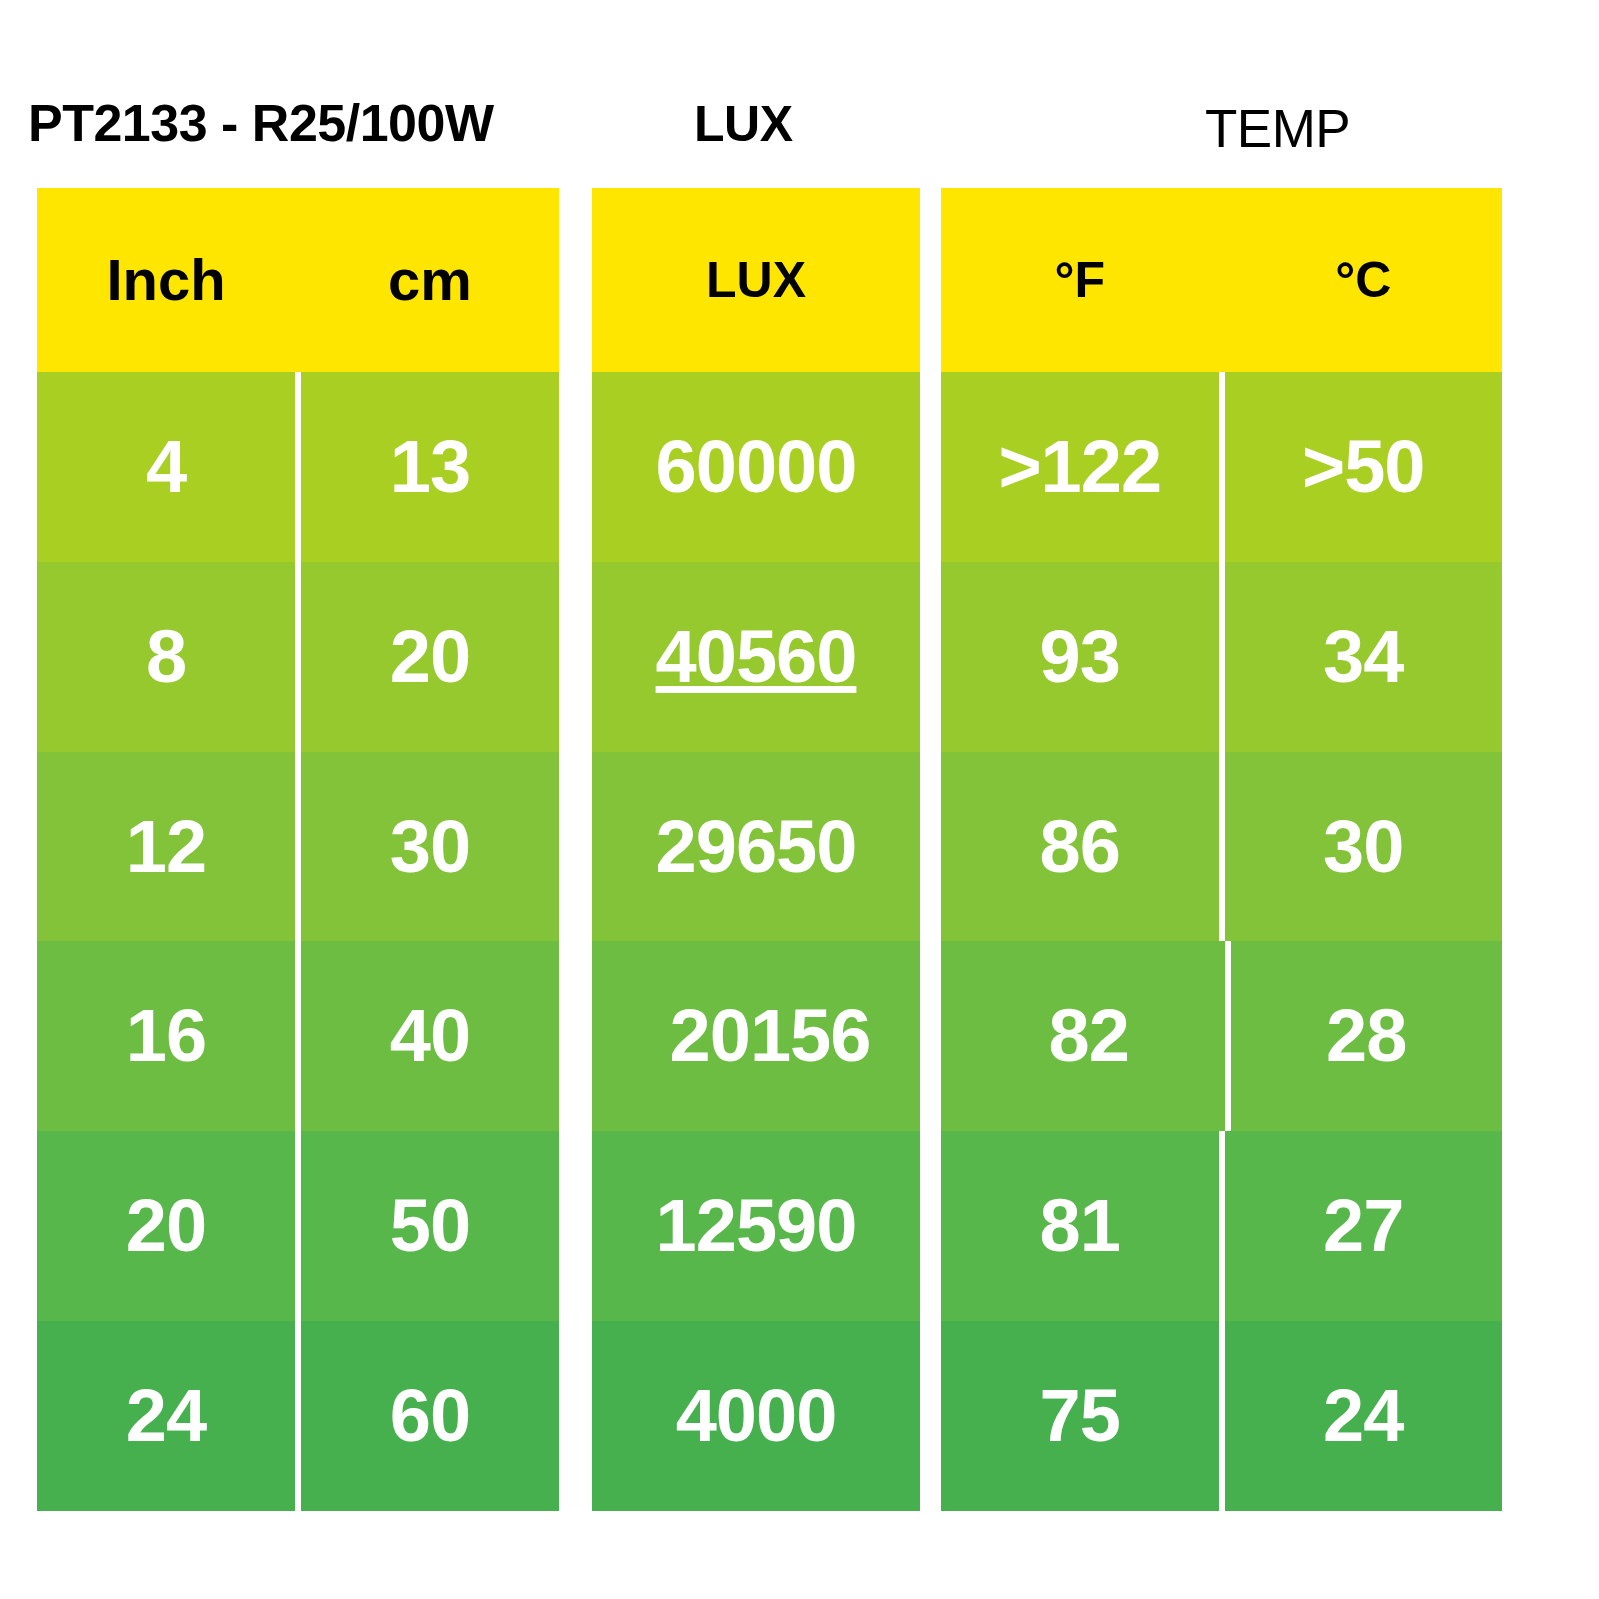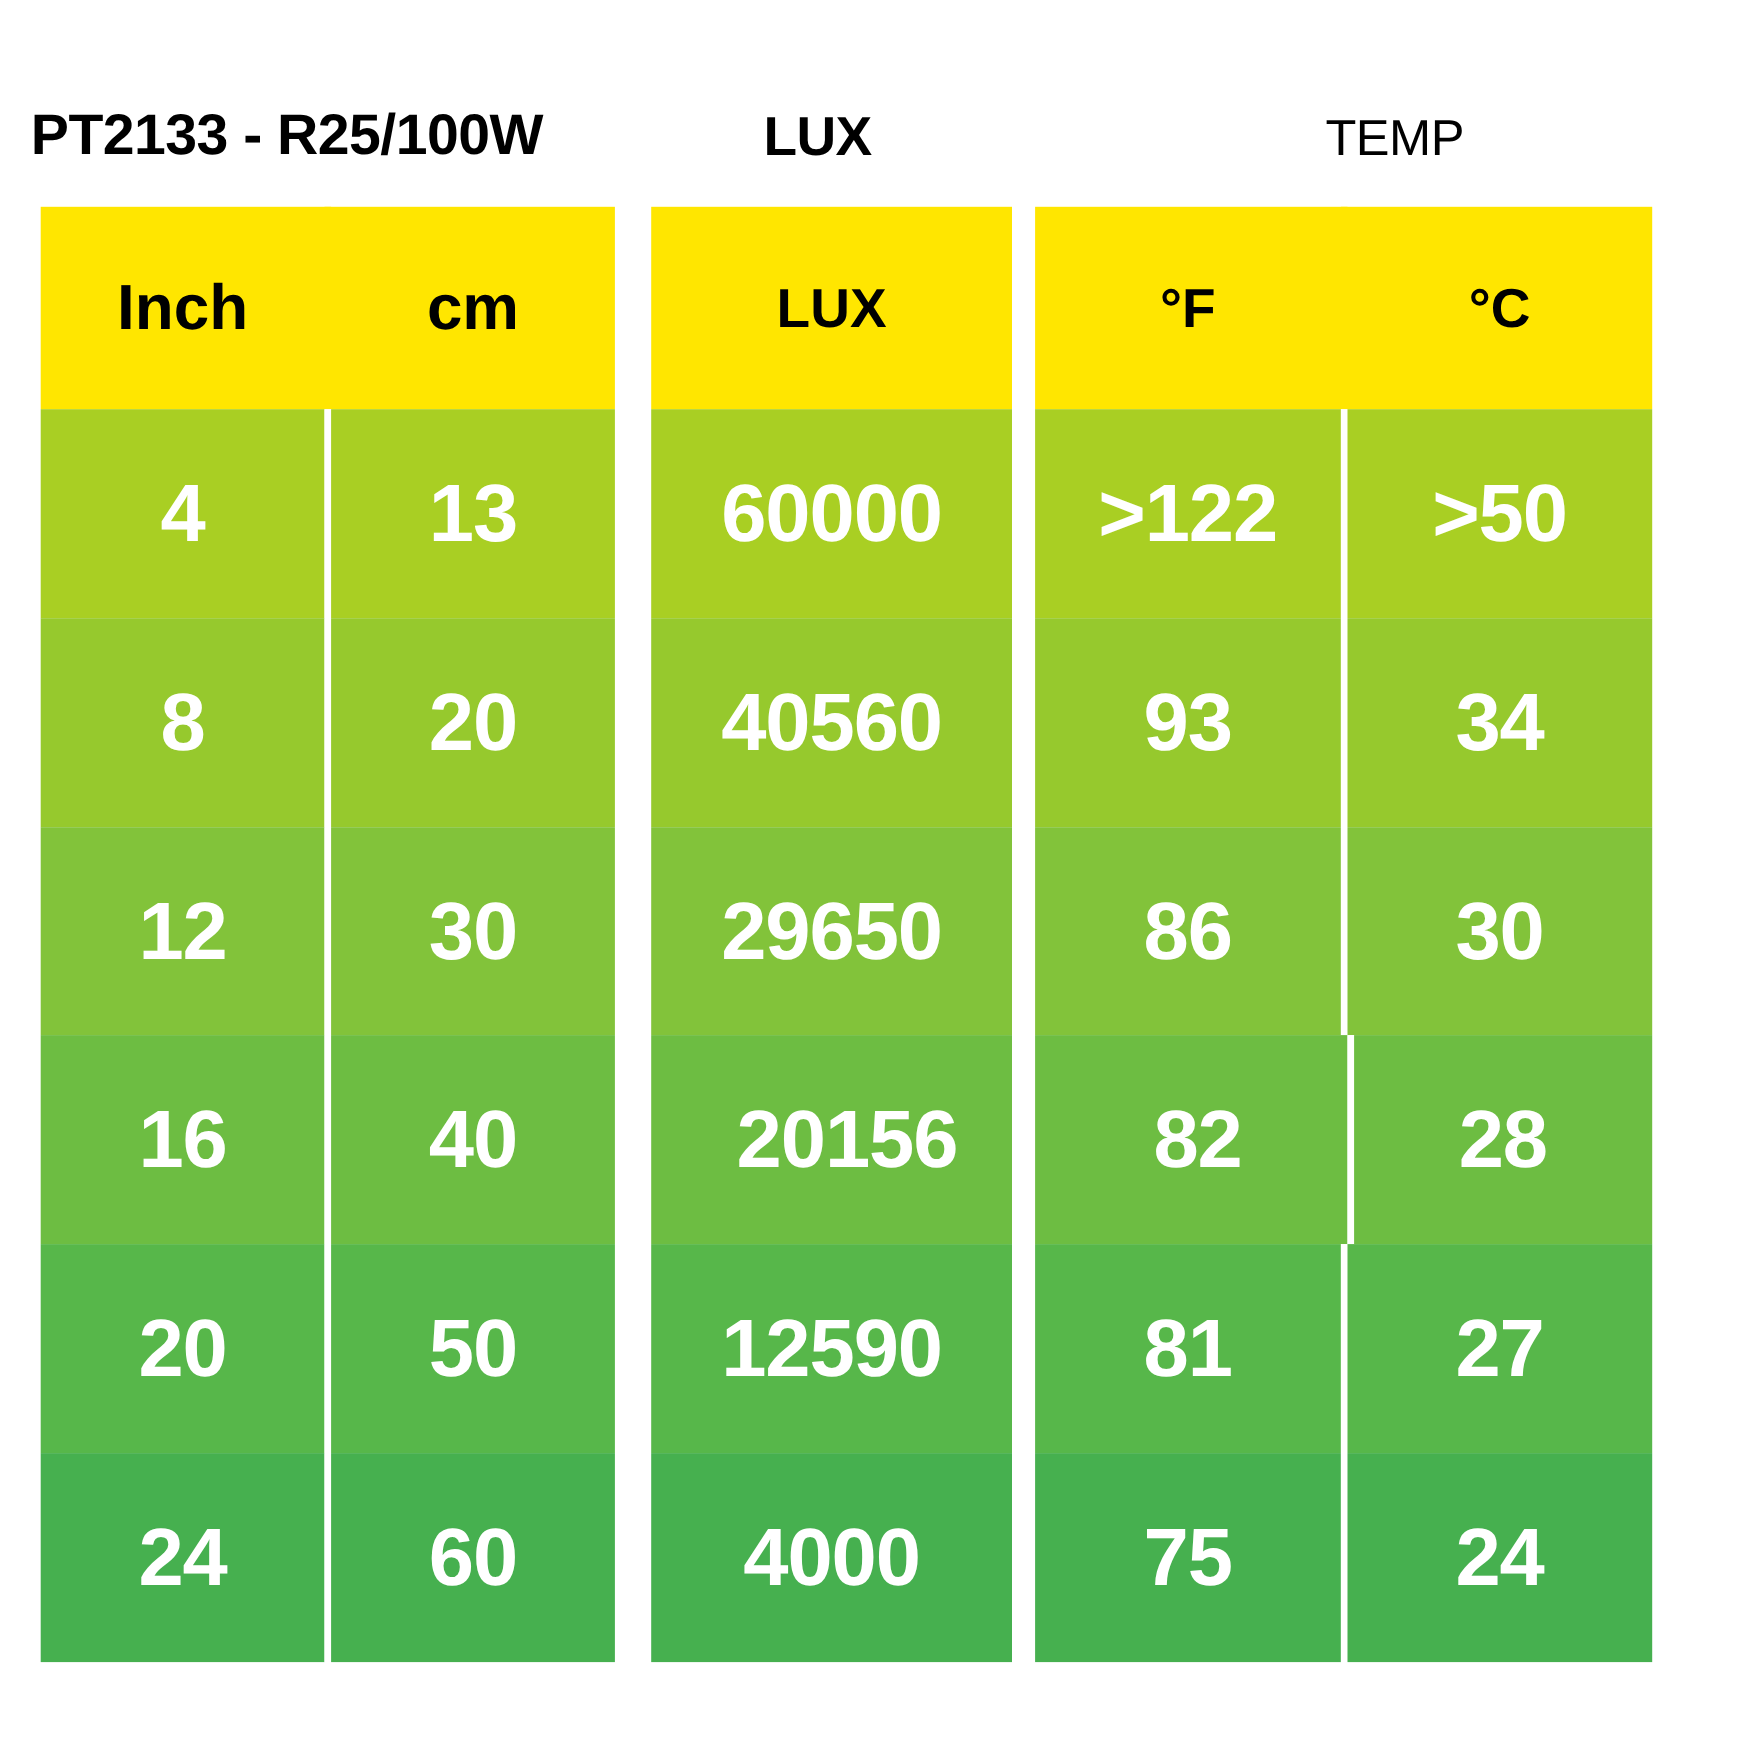--- a/index.html
+++ b/index.html
@@ -41,21 +41,21 @@
     font-size: 52px;
   }
   .title-lux {
     left: 694px;
     top: 95px;
     font-size: 50px;
   }
   .title-temp {
     left: 1205px;
     top: 98px;
-    font-size: 46px;
+    font-size: 53px;
     font-weight: normal;
   }
 
   
   .block {
     position: absolute;
     top: 188px;
     height: 1323px;
     display: flex;
     flex-direction: column;
@@ -163,21 +163,21 @@
 
   <div class="block block-lux">
     <div class="hdr-row" style="background: rgb(255, 230, 0);">
       <div class="hdr-cell sm">LUX</div>
     </div>
     <div class="body-rows">
       <div class="row">
         <div class="cell" style="background: rgb(169, 207, 35);">60000</div>
       </div>
       <div class="row">
-        <div class="cell" style="background: rgb(150, 201, 45);">40560</div>
+        <div class="cell" style="background: rgb(150, 201, 45); text-decoration: underline;">40560</div>
       </div>
       <div class="row">
         <div class="cell" style="background: rgb(130, 195, 58);">29650</div>
       </div>
       <div class="row">
         <div class="cell" style="background: rgb(109, 189, 66); padding-left: 28px;">20156</div>
       </div>
       <div class="row">
         <div class="cell" style="background: rgb(87, 183, 74);">12590</div>
       </div>

